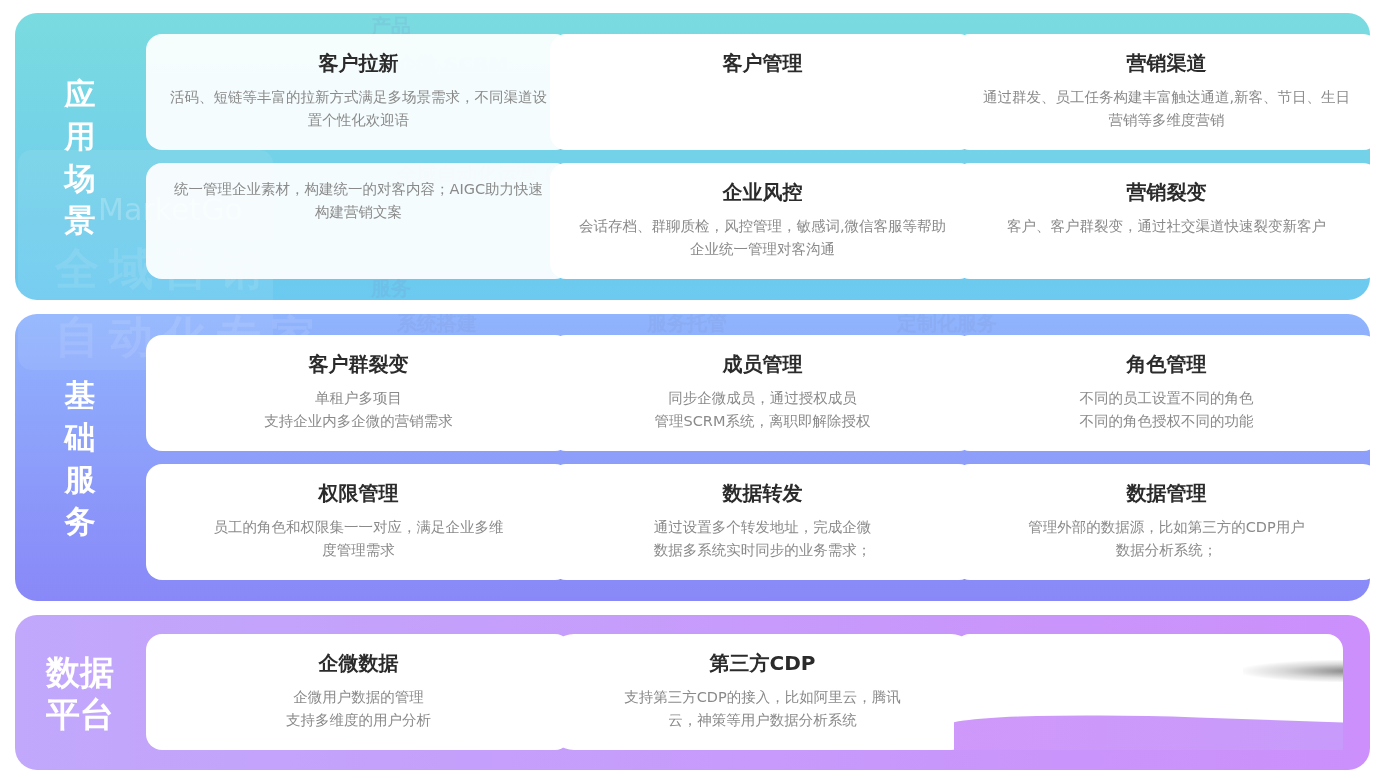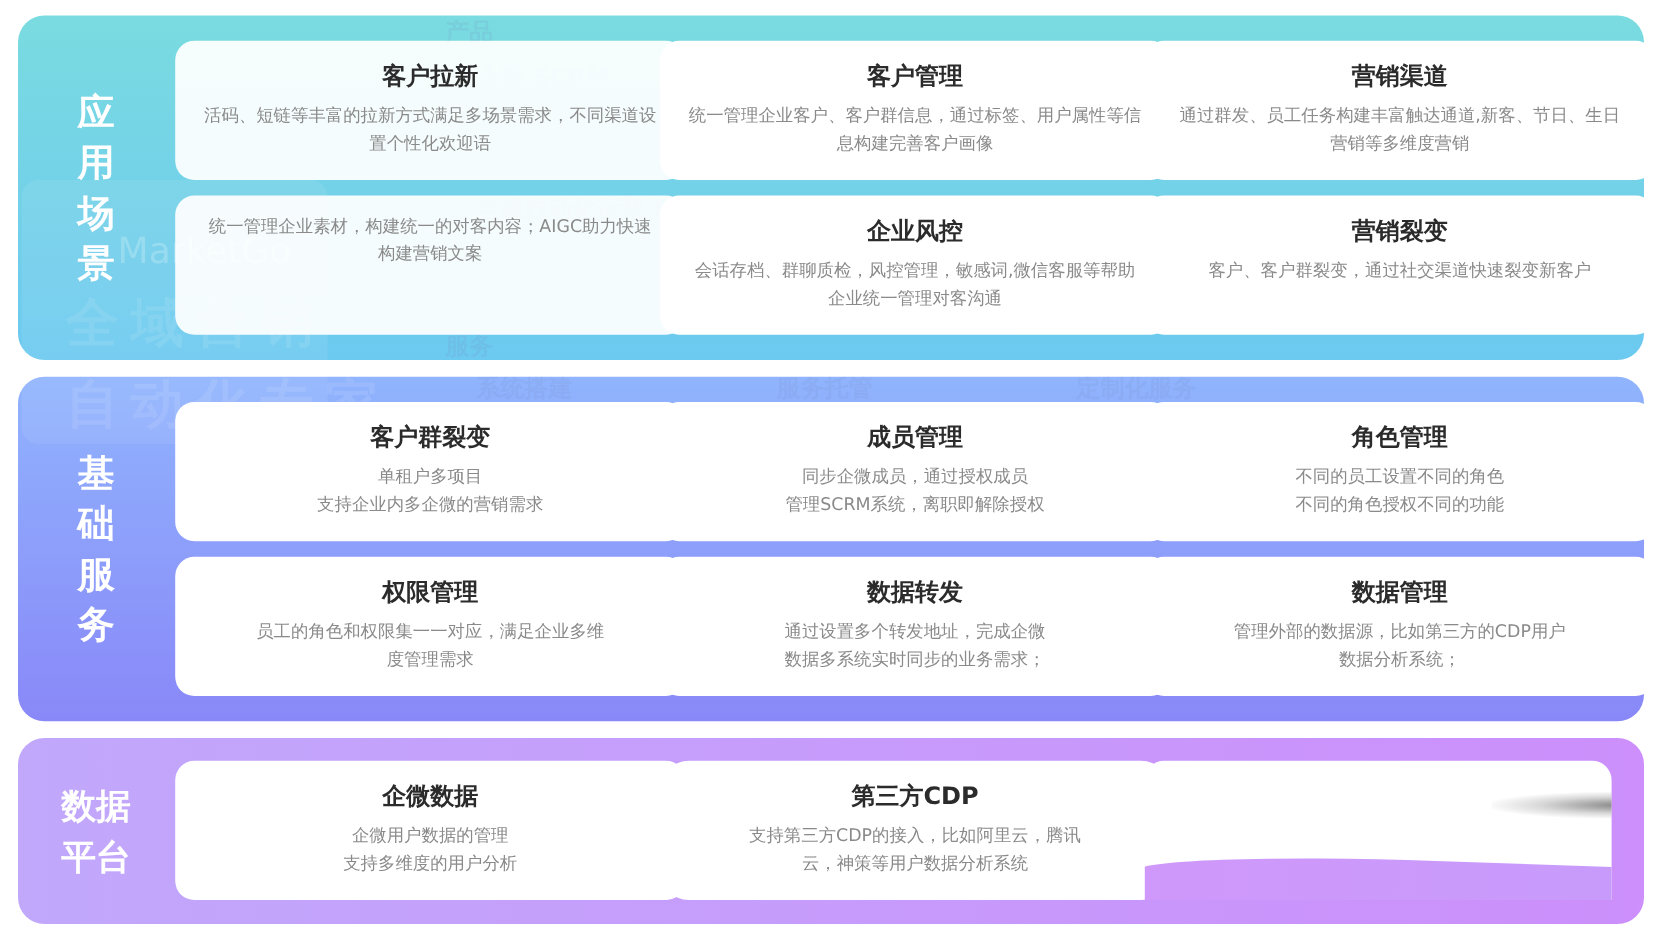--- a/index.html
+++ b/index.html
@@ -24,21 +24,21 @@
       display: flex; align-items: center; justify-content: center;
       color: #ffffff;
       font-weight: bold;
       font-size: 31px;
       line-height: 42px;
       text-align: center;
       z-index: 2;
     }
     .sec-label .vert { writing-mode: horizontal-tb; display: flex; flex-direction: column; align-items: center; }
     .sec-label .vert span { display: block; }
-    .sec-data .sec-label { font-size: 29px; line-height: 42px; }
+    .sec-data .sec-label { font-size: 34px; line-height: 42px; }
 
     .watermark {
       position: absolute;
       left: 18px; top: 150px;
       width: 255px; height: 220px;
       background: rgba(255,255,255,0.08);
       border-radius: 14px;
       z-index: 1;
       pointer-events: none;
     }
@@ -132,21 +132,20 @@
       <span>景</span>
     </div>
   </div>
 
   <div class="card translucent col1 row1">
     <h3>客户拉新</h3>
     <p>活码、短链等丰富的拉新方式满足多场景需求，不同渠道设置个性化欢迎语</p>
   </div>
   <div class="card col2 row1">
     <h3>客户管理</h3>
-    <p>统一管理企业客户、客户群信息，通过标签、用户属性等信息构建完善客户画像</p>
   </div>
   <div class="card col3 row1">
     <h3>营销渠道</h3>
     <p>通过群发、员工任务构建丰富触达通道,新客、节日、生日营销等多维度营销</p>
   </div>
   <div class="card translucent col1 row2">
     <p>统一管理企业素材，构建统一的对客内容；AIGC助力快速构建营销文案</p>
   </div>
   <div class="card col2 row2">
     <h3>企业风控</h3>

